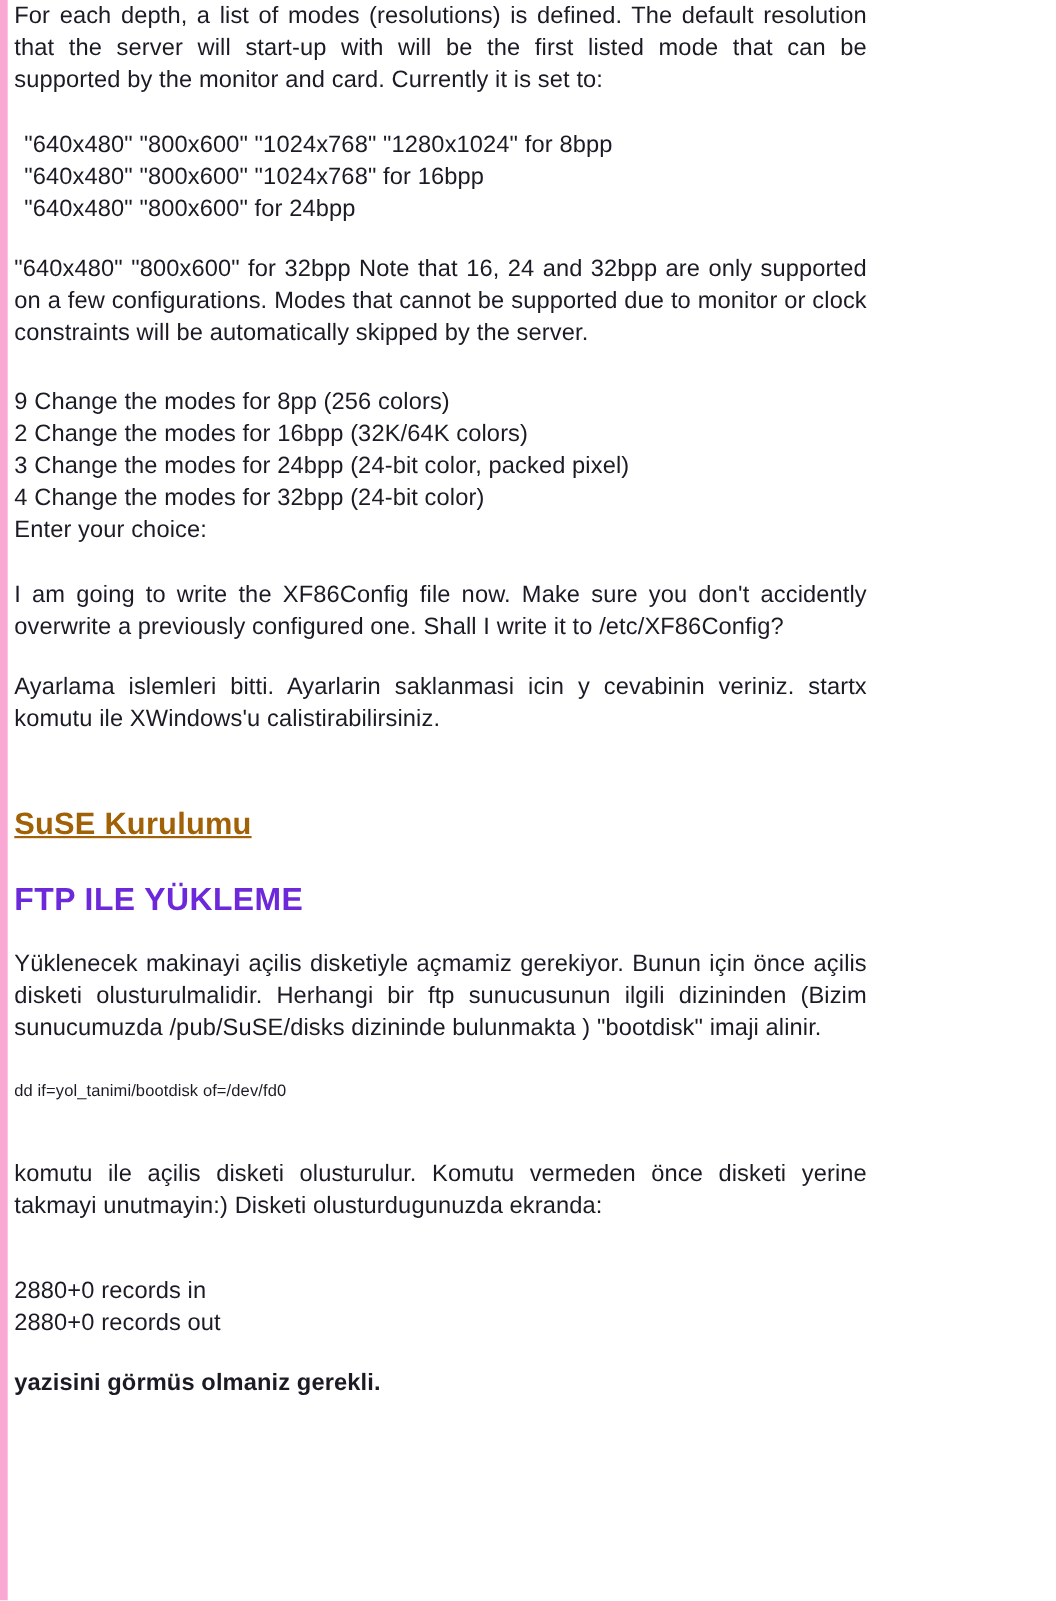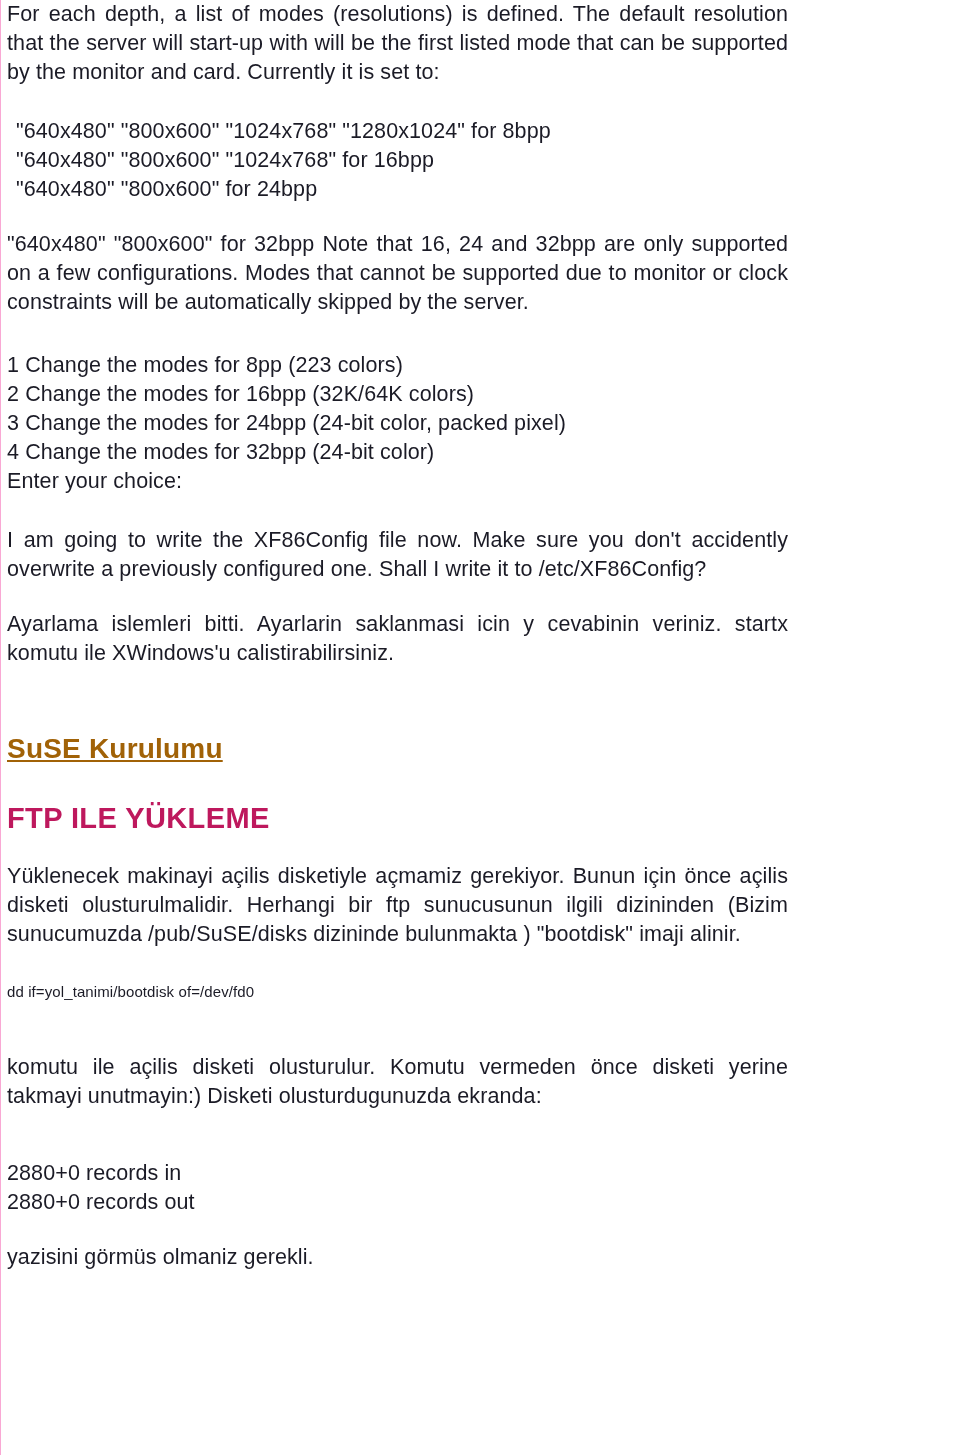--- a/index.html
+++ b/index.html
@@ -15,35 +15,36 @@
     font-family: "Liberation Sans", "DejaVu Sans", sans-serif;
     color: #000000;
     overflow: hidden;
   }
   .page {
     position: relative;
     width: 796px;
     height: 1455px;
     box-sizing: border-box;
     padding: 0 8px 0 6px;
-    border-left: 1px solid #f9a8d4;
+    border-left: 7px solid #f9a8d4;
   }
 
   
   .para {
     font-size: 21.5px;
     line-height: 29px;
     text-align: justify;
     text-justify: inter-word;
     margin: 0;
     color: #1b1b26;
     letter-spacing: 0.1px;
   }
   .para.left {
     text-align: left;
+    font-weight: bold;
   }
   .pre {
     font-size: 21.5px;
     line-height: 29px;
     margin: 0;
     white-space: pre-wrap;
     color: #1b1b26;
     letter-spacing: 0.1px;
   }
   .pre.indent {
@@ -68,21 +69,21 @@
     font-weight: bold;
     color: #a16207;
     text-decoration: underline;
     letter-spacing: 0.2px;
     cursor: pointer;
   }
   .red-heading {
     font-size: 29px;
     line-height: 36px;
     font-weight: bold;
-    color: #be185d;
+    color: #6d28d9;
     letter-spacing: 0.4px;
     margin: 0;
   }
 </style>
 </head>
 <body>
 
 <div class="page">
 
   <p class="para">For each depth, a list of modes (resolutions) is defined. The default resolution that the server will start-up with will be the first listed mode that can be supported by the monitor and card. Currently it is set to:</p>
@@ -92,21 +93,21 @@
   <div class="pre indent">"640x480" "800x600" "1024x768" "1280x1024" for 8bpp</div>
   <div class="pre indent">"640x480" "800x600" "1024x768" for 16bpp</div>
   <div class="pre indent">"640x480" "800x600" for 24bpp</div>
 
   <div class="sp-26"></div>
 
   <p class="para">"640x480" "800x600" for 32bpp Note that 16, 24 and 32bpp are only supported on a few configurations. Modes that cannot be supported due to monitor or clock constraints will be automatically skipped by the server.</p>
 
   <div class="sp-34"></div>
 
-  <div class="pre">1 Change the modes for 8pp (223 colors)</div>
+  <div class="pre">9 Change the modes for 8pp (256 colors)</div>
   <div class="pre">2 Change the modes for 16bpp (32K/64K colors)</div>
   <div class="pre">3 Change the modes for 24bpp (24-bit color, packed pixel)</div>
   <div class="pre">4 Change the modes for 32bpp (24-bit color)</div>
   <div class="pre">Enter your choice:</div>
 
   <div class="sp-30"></div>
 
   <p class="para">I am going to write the XF86Config file now. Make sure you don't accidently overwrite a previously configured one. Shall I write it to /etc/XF86Config?</p>
 
   <div class="sp-26"></div>

